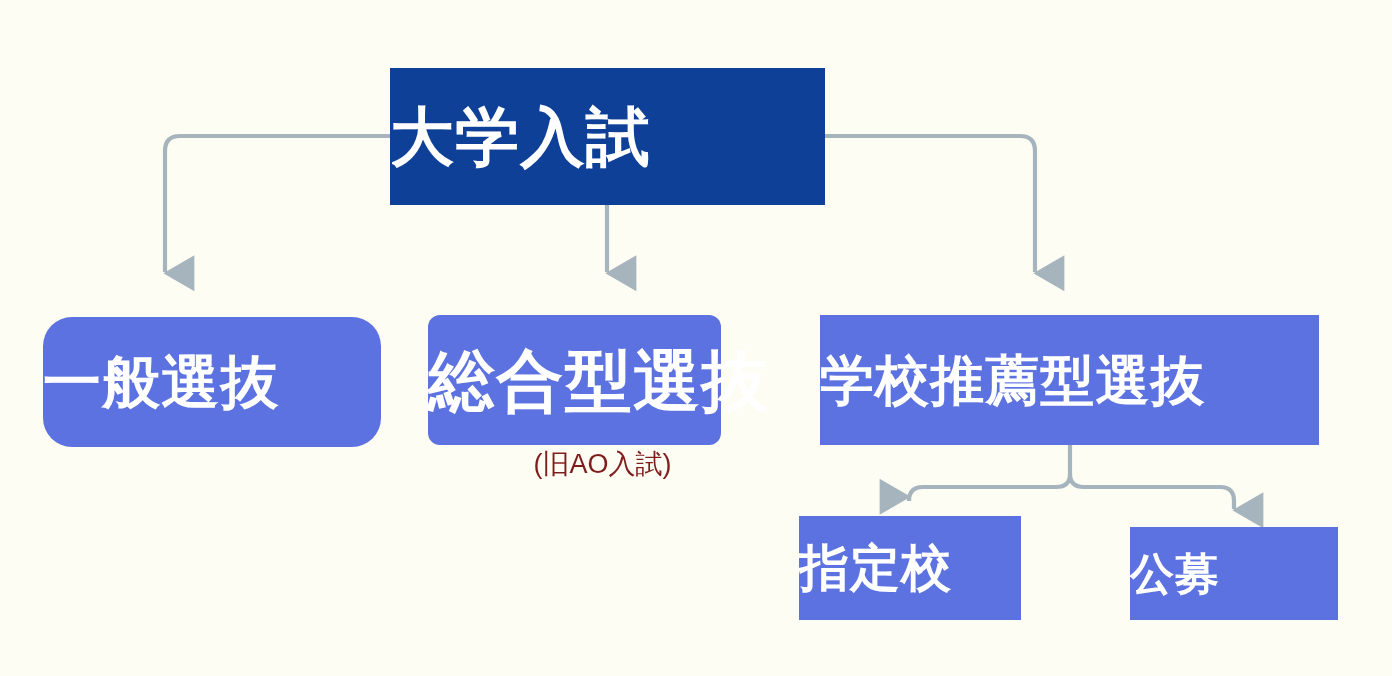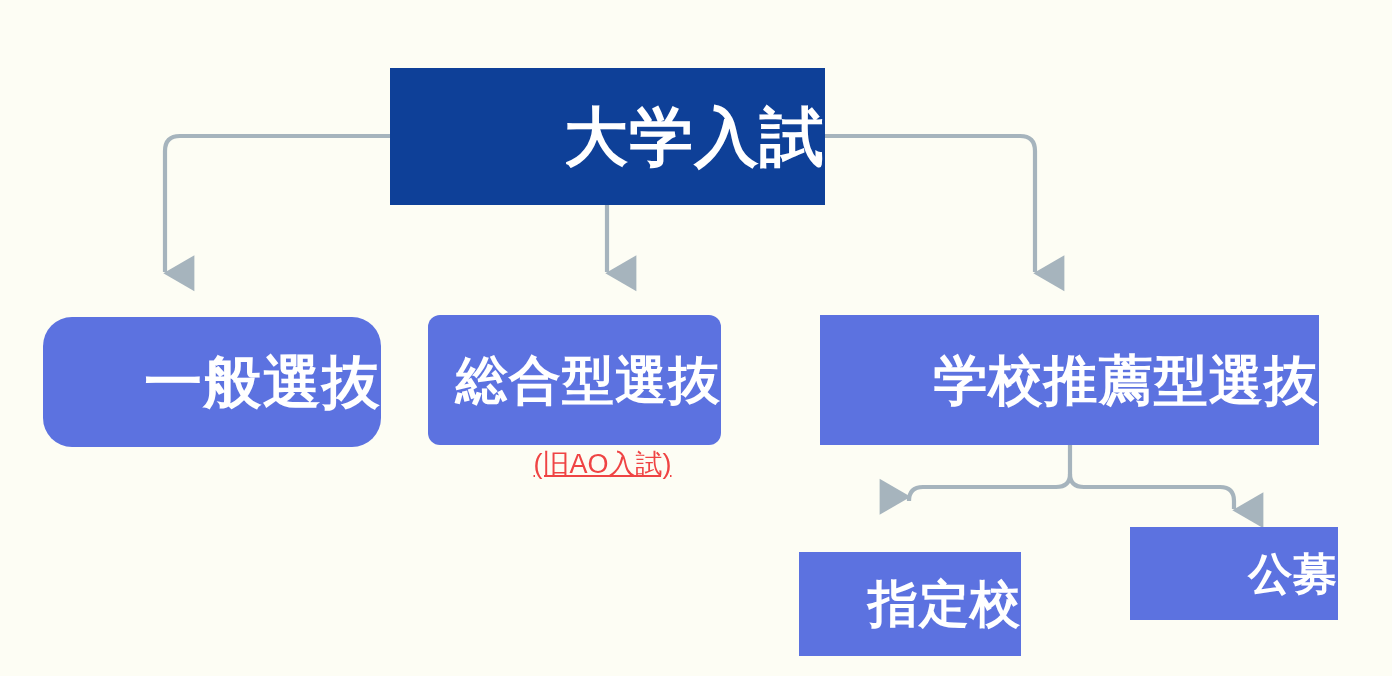--- a/index.html
+++ b/index.html
@@ -24,21 +24,21 @@
     top: 0;
     width: 1392px;
     height: 676px;
     pointer-events: none;
   }
   .node {
     position: absolute;
     box-sizing: border-box;
     display: flex;
     align-items: center;
-    justify-content: flex-end;
+    justify-content: flex-start;
     color: #ffffff;
     font-weight: bold;
     letter-spacing: 0.02em;
     line-height: 1;
     white-space: nowrap;
   }
   .node-root {
     left: 390px;
     top: 68px;
     width: 435px;
@@ -54,61 +54,58 @@
     background: #5c72e0;
     font-size: 58px;
     border-radius: 29px;
   }
   .node-sogo {
     left: 428px;
     top: 315px;
     width: 293px;
     height: 130px;
     background: #5c72e0;
-    font-size: 52px;
+    font-size: 67px;
     border-radius: 12px;
   }
   .node-suisen {
     left: 820px;
     top: 315px;
     width: 499px;
     height: 130px;
     background: #5c72e0;
     font-size: 54px;
-    padding-left: 36px;
   }
   .node-shiteiko {
     left: 799px;
     top: 516px;
     width: 222px;
     height: 104px;
     background: #5c72e0;
     font-size: 50px;
-    margin-top: 36px;
   }
   .node-koubo {
     left: 1130px;
     top: 527px;
     width: 208px;
     height: 93px;
     background: #5c72e0;
     font-size: 44px;
   }
   .caption {
     position: absolute;
     left: 428px;
     top: 450px;
     width: 349px;
     text-align: center;
     font-size: 27px;
-    color: #ef4444;
+    color: #7f1d1d;
     font-weight: normal;
     line-height: 1.1;
     white-space: nowrap;
-    text-decoration: underline;
   }
 </style>
 </head>
 <body>
 
 <div id="diagram">
 
   <svg class="connector-layer" viewBox="0 0 1392 676" width="1392" height="676" xmlns="http://www.w3.org/2000/svg">
     <defs>
       <marker id="arrowhead" markerWidth="9" markerHeight="8" refX="4.2" refY="7.2" orient="auto" markerUnits="strokeWidth">

